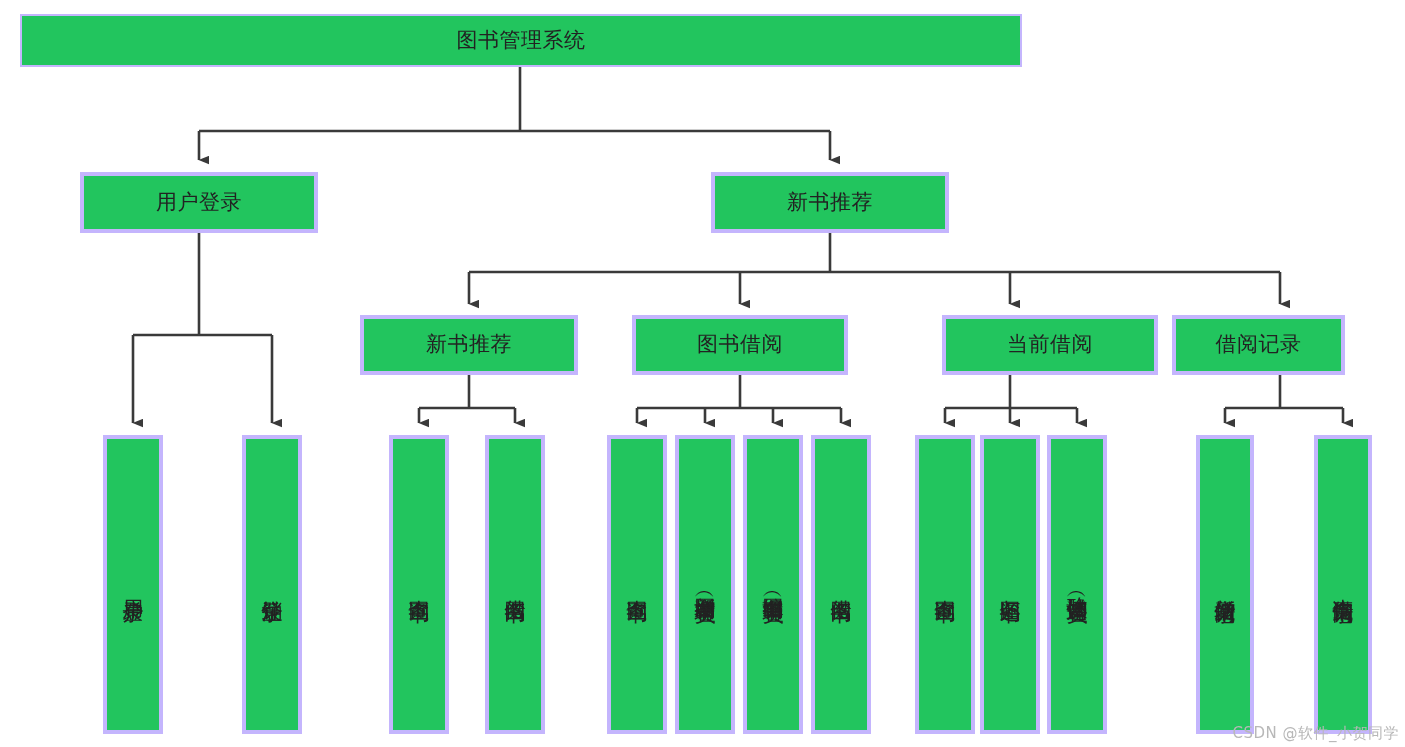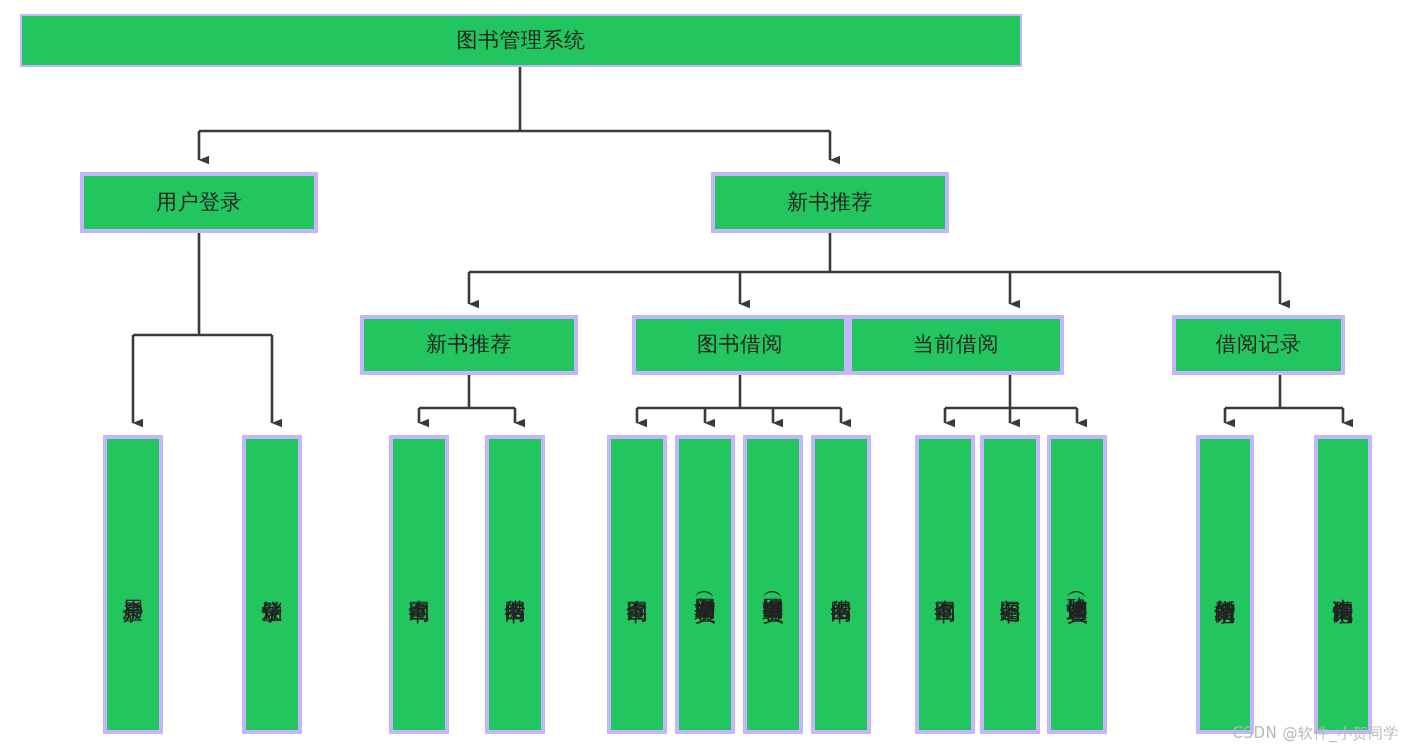--- a/index.html
+++ b/index.html
@@ -131,21 +131,21 @@
 </div>
 
 <div class="node node-h" style="left:360px; top:315px; width:218px; height:60px;">
   <span>新书推荐</span>
 </div>
 
 <div class="node node-h" style="left:632px; top:315px; width:216px; height:60px;">
   <span>图书借阅</span>
 </div>
 
-<div class="node node-h" style="left:848px; top:315px; width:216px; height:60px;">
+<div class="node node-h" style="left:942px; top:315px; width:216px; height:60px;">
   <span>当前借阅</span>
 </div>
 
 <div class="node node-h" style="left:1172px; top:315px; width:173px; height:60px;">
   <span>借阅记录</span>
 </div>
 
 <div class="node node-v" style="left:103px; top:435px; width:60px; height:299px;">
   <span>用户登录</span>
 </div>

